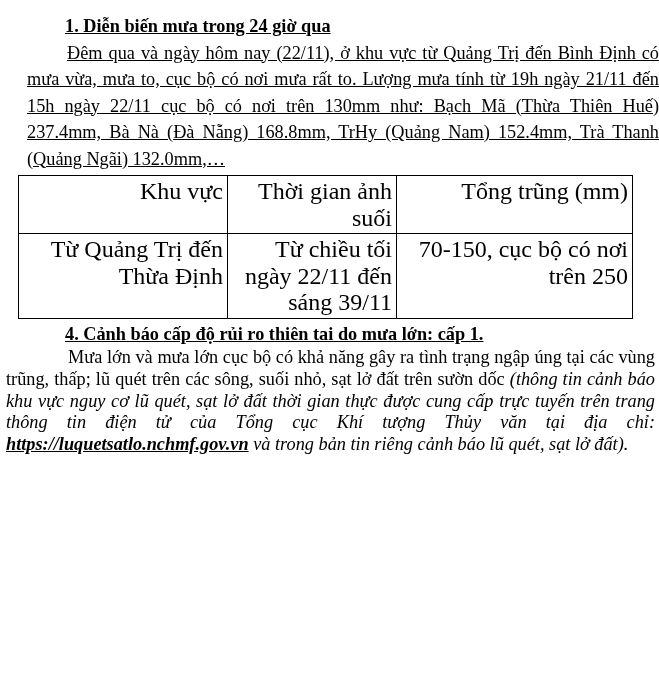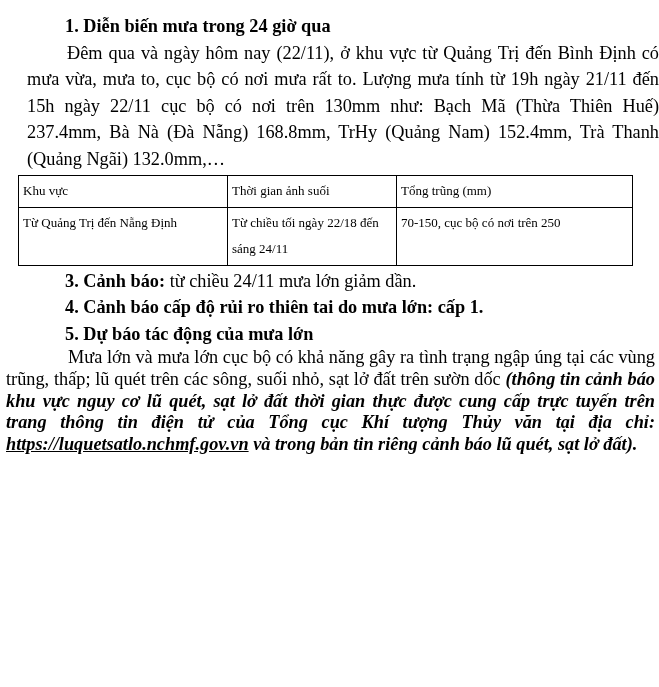--- a/index.html
+++ b/index.html
@@ -15,64 +15,66 @@
     font-family: "Liberation Serif", serif;
     font-size: 18.3px;
   }
   .doc { padding-top: 13px; }
   p { margin: 0; line-height: 26.5px; }
   .heading {
     font-weight: bold;
     margin-left: 27px;
     margin-right: 4px;
     text-indent: 38px;
+    text-decoration: underline;
   }
   .para-a {                 
     margin-left: 27px;
     text-indent: 40px;
     text-align: justify;
+    text-decoration: underline;
   }
   .para-b {                 
     margin-left: 6px;
     margin-right: 4px;
     text-indent: 51px;
     text-align: justify;
   }
   .para-c {                 
     margin-left: 6px;
     margin-right: 4px;
     text-indent: 62px;
     text-align: justify;
     line-height: 21.8px;
   }
   .sline {
     margin-left: 27px;
     margin-right: 4px;
     text-indent: 38px;
   }
-  .bi { font-weight: bold; font-style: italic; }
+  .bi { font-weight: normal; font-style: italic; }
   a.doc-link {
     color: #000000;
     font-weight: bold;
     font-style: italic;
     text-decoration: underline;
     cursor: pointer;
   }
   table.forecast {
     border-collapse: collapse;
     table-layout: fixed;
     width: 614px;
     margin: 3px 0 2px 18px;
   }
   table.forecast th, table.forecast td {
     border: 1px solid #000000;
     font-weight: normal;
-    font-size: 13px;
+    font-size: 24px;
     line-height: 26.5px;
-    text-align: left;
+    text-align: right;
     vertical-align: top;
     padding: 2px 4px;
     margin-left: 8px;
   }
   table.forecast td { height: 53px; }
   col.c1 { width: 209px; }
   col.c2 { width: 169px; }
   col.c3 { width: 236px; }
 </style>
 </head>
@@ -92,29 +94,27 @@
       </colgroup>
     <thead>
       <tr>
         <th>Khu vực</th>
         <th>Thời gian ảnh suối</th>
         <th>Tổng trũng (mm)</th>
       </tr>
     </thead>
     <tbody>
       <tr>
-        <td>Từ Quảng Trị đến Nẵng Định</td>
-        <td>Từ chiều tối ngày 22/18 đến sáng 24/11</td>
+        <td>Từ Quảng Trị đến Thừa Định</td>
+        <td>Từ chiều tối ngày 22/11 đến sáng 39/11</td>
         <td>70-150, cục bộ có nơi trên 250</td>
       </tr>
     </tbody>
   </table>
 
 
-  <p class="sline"><b>3. Cảnh báo:</b><span> từ chiều 24/11 mưa lớn giảm dần.</span></p>
 
   <p class="heading">4. Cảnh báo cấp độ rủi ro thiên tai do mưa lớn: cấp 1.</p>
 
-  <p class="heading">5. Dự báo tác động của mưa lớn</p>
 
   <p class="para-c"><span>Mưa lớn và mưa lớn cục bộ có khả năng gây ra tình trạng ngập úng tại các vùng trũng, thấp; lũ quét trên các sông, suối nhỏ, sạt lở đất trên sườn dốc </span><span class="bi">(thông tin cảnh báo khu vực nguy cơ lũ quét, sạt lở đất thời gian thực được cung cấp trực tuyến trên trang thông tin điện tử của Tổng cục Khí tượng Thủy văn tại địa chỉ: </span><a class="doc-link">https://luquetsatlo.nchmf.gov.vn</a><span class="bi"> và trong bản tin riêng cảnh báo lũ quét, sạt lở đất).</span></p>
 
 </div>
 
 </body></html>

